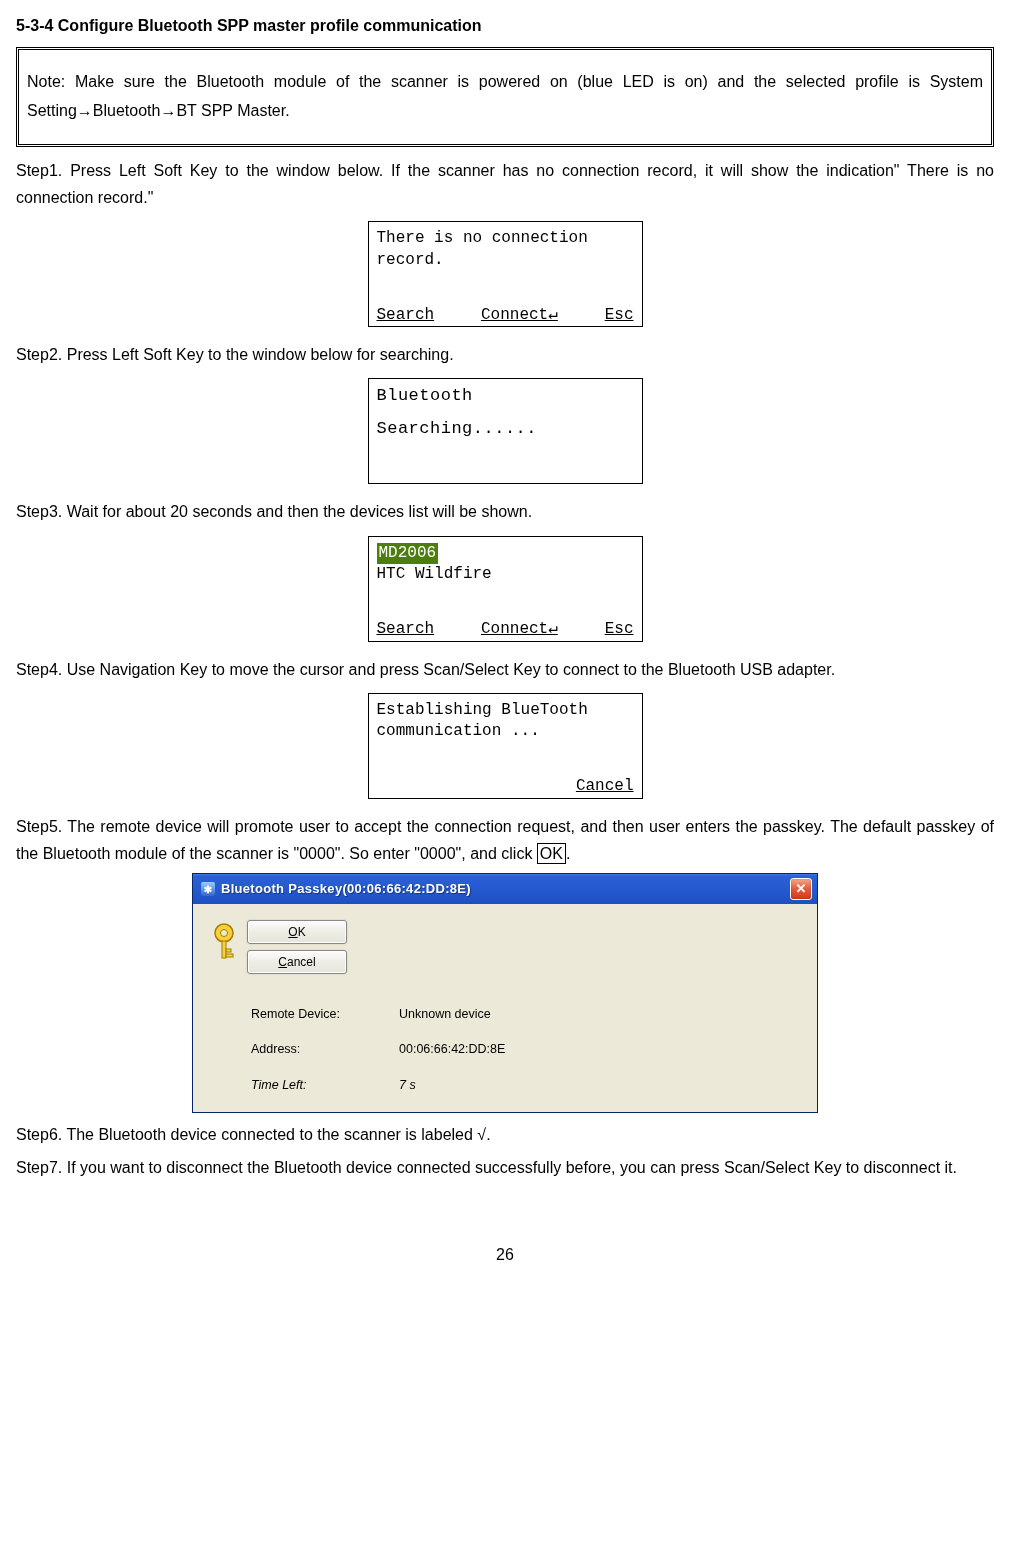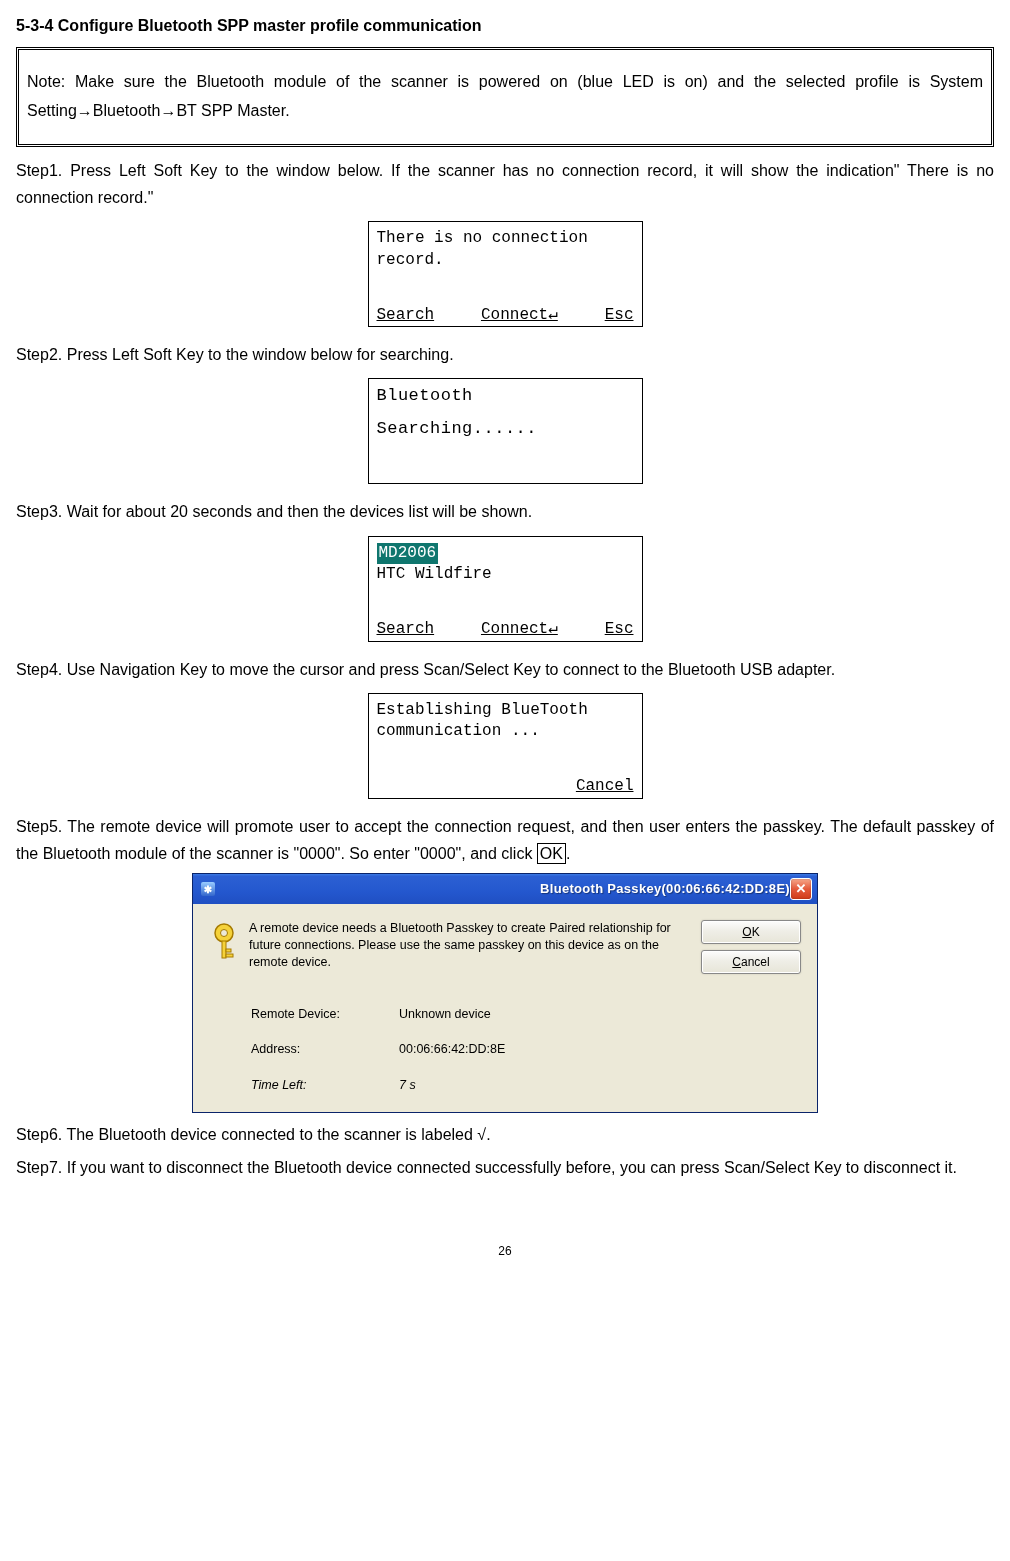--- a/index.html
+++ b/index.html
@@ -48,21 +48,21 @@
     .lcd .lcd-body {}
     .lcd .lcd-footer {
       display: flex;
       justify-content: space-between;
       font-family: "Courier New", monospace;
       font-size: 16px;
       text-decoration: underline;
       text-align: center;
     }
     .lcd-row-sel {
-      background: #0f766e;
+      background: #4d7c0f;
       color: #fff;
       padding: 0 2px;
       display: inline-block;
     }
     .lcd2 .lcd-body { font-size: 17px; letter-spacing: 0.5px; }
     .okbox {
       display: inline-block;
       border: 1px solid #000;
       padding: 0 2px;
       line-height: 1.2;
@@ -93,21 +93,20 @@
       background: linear-gradient(to bottom,#9cf,#36c);
       border-radius: 2px;
       margin-right: 6px;
       display:flex; align-items:center; justify-content:center;
       font-size:10px; color:#fff;
     }
     .xp-title-text {
       flex: 1;
       text-shadow: 1px 1px 1px rgba(0,0,0,.4);
       letter-spacing: 0.3px;
-      text-align: right;
     }
     .xp-close {
       width: 22px; height: 22px;
       background: linear-gradient(to bottom,#f7a88a,#e45a3b 50%,#d13b19);
       border: 1px solid #fff;
       border-radius: 3px;
       color: #fff;
       display: flex; align-items: center; justify-content: center;
       font-weight: bold; font-size: 13px;
       box-shadow: inset 0 0 2px rgba(0,0,0,.3);
@@ -155,21 +154,21 @@
     .xp-label {
       width: 148px;
     }
     .xp-input {
       width: 200px; height: 20px;
       border: 1px solid #7f9db9;
       background: #fff;
     }
     .pagenum {
       text-align: center;
-      font-size: 12px;
+      font-size: 16px;
       margin-top: 60px;
     }
   </style>
 </head>
 <body>
 
 <div class="heading">5-3-4 Configure Bluetooth SPP master profile communication</div>
 
 <div class="note-box">Note: Make sure the Bluetooth module of the scanner is powered on (blue LED is on) and the selected profile is System Setting→Bluetooth→BT SPP Master.</div>
 
@@ -248,21 +247,20 @@
       <div class="xp-top-row">
         <div class="xp-key-icon">
           <svg width="34" height="40" viewBox="0 0 34 40">
             <circle cx="13" cy="11" r="9" fill="#f5d23a" stroke="#a67b00" stroke-width="1.5"></circle>
             <circle cx="13" cy="11" r="3.5" fill="#ece9d8" stroke="#a67b00"></circle>
             <rect x="11" y="19" width="4" height="17" fill="#f5d23a" stroke="#a67b00"></rect>
             <rect x="15" y="27" width="5" height="3" fill="#f5d23a" stroke="#a67b00"></rect>
             <rect x="15" y="32" width="7" height="3" fill="#f5d23a" stroke="#a67b00"></rect>
           </svg>
         </div>
-        <div class="xp-desc">A remote device needs a Bluetooth Passkey to create Paired relationship for future connections. Please use the same passkey on this device as on the remote device.</div>
         <div class="xp-btn-col">
           <div class="xp-button">
               <span><u>O</u>K</span>
             </div>
           <div class="xp-button">
               <span><u>C</u>ancel</span>
             </div>
         </div>
       </div>
       <div class="xp-fields">

